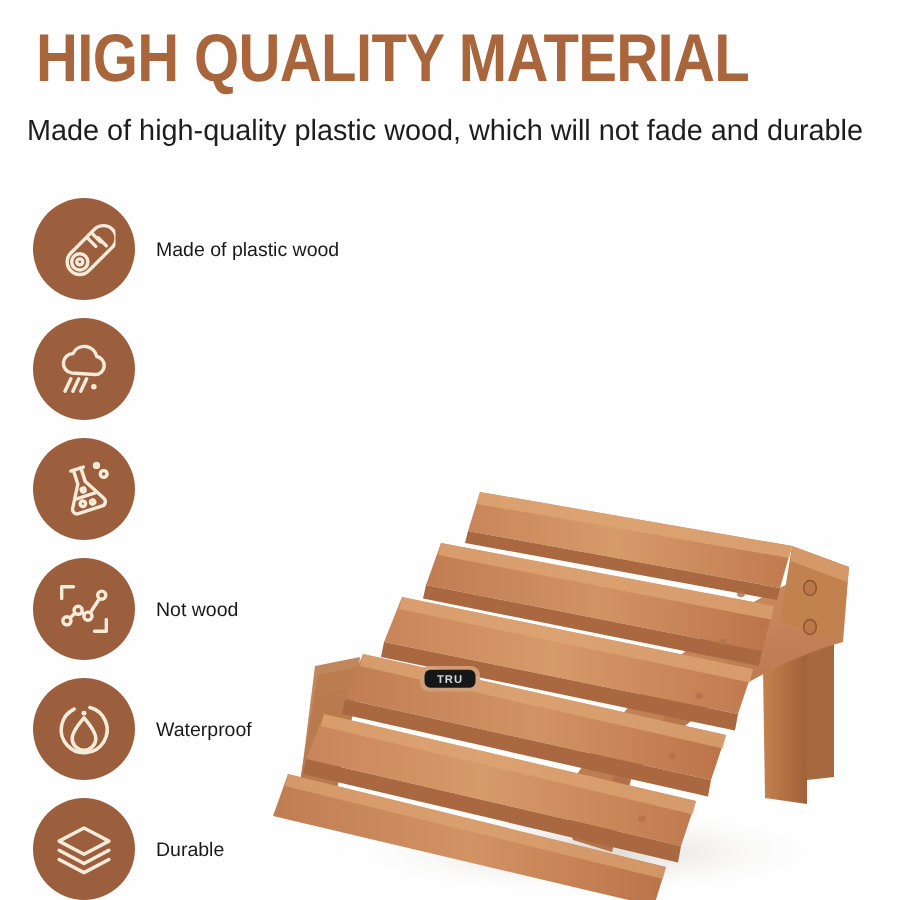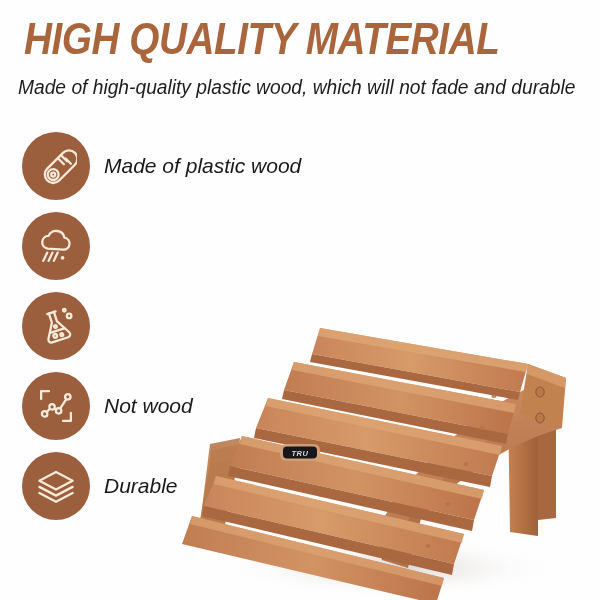--- a/index.html
+++ b/index.html
@@ -1,20 +1,20 @@
 <!DOCTYPE html>
 <html><head>
 <meta charset="utf-8">
 <style>
   html,body{margin:0;padding:0;}
   body{
     width:600px;height:600px;overflow:hidden;background:#fefefe;
     font-family:"Liberation Sans",sans-serif;position:relative;
   }
-  .page{position:absolute;inset:0;background:#fefefe;font-style:italic;}
+  .page{position:absolute;inset:0;background:#fefefe;}
 
   
   .headline{
     position:absolute;left:24px;top:14px;width:560px;
     font-family:"Liberation Sans",sans-serif;
     font-weight:700;font-size:45px;line-height:50px;
     letter-spacing:-0.5px;
     color:#a9653c;
     transform:scaleX(0.86);transform-origin:left top;
     white-space:nowrap;
@@ -33,21 +33,21 @@
   }
   .badge{
     position:absolute;left:22px;top:6px;
     width:68px;height:68px;border-radius:50%;
     background:#9c5f3d;
     display:flex;align-items:center;justify-content:center;
   }
   .badge svg{display:block;}
   .feature-label{
     position:absolute;left:104px;top:50%;transform:translateY(-50%);
-    font-size:21px;color:#191919;white-space:nowrap;
+    font-size:13px;color:#191919;white-space:nowrap;
   }
 
   
   .product{
     position:absolute;left:176px;top:268px;width:424px;height:348px;
   }
   .product svg{display:block;width:100%;height:100%;}
 </style>
 </head>
 <body>
@@ -111,20 +111,30 @@
           <path d="M11 33 L19.5 25 L27 29.5 L37.5 13.5"></path>
           <circle cx="11" cy="33" r="3.1" fill="#9c5f3d"></circle>
           <circle cx="19.5" cy="25" r="3.1" fill="#9c5f3d"></circle>
           <circle cx="27" cy="29.5" r="3.1" fill="#9c5f3d"></circle>
           <circle cx="37.5" cy="13.5" r="3.1" fill="#9c5f3d"></circle>
         </svg>
       </div>
       <div class="feature-label">Not wood</div>
     </div>
 
+    <div class="feature-row">
+      <div class="badge">
+        <svg width="42" height="42" viewBox="0 0 48 48" fill="none" stroke="#f6ead9" stroke-width="2.7" stroke-linecap="round" stroke-linejoin="round">
+          <path d="M28.5 7.6 a17.5 17.5 0 1 1 -12 1.2"></path>
+          <path d="M24 15.5 C24 15.5 15 25.5 15 31.2 a9 9 0 0 0 18 0 C33 25.5 24 15.5 24 15.5 Z"></path>
+          <circle cx="24" cy="12" r="1.9" fill="#f6ead9" stroke="none"></circle>
+        </svg>
+      </div>
+      <div class="feature-label">Waterproof</div>
+    </div>
 
     <div class="feature-row">
       <div class="badge">
         <svg width="42" height="42" viewBox="0 0 48 48" fill="none" stroke="#f6ead9" stroke-width="2.6" stroke-linecap="round" stroke-linejoin="round">
           <path d="M24 8 L43 18 L24 28 L5 18 Z"></path>
           <path d="M5 25 L24 35 L43 25"></path>
           <path d="M5 32 L24 42 L43 32"></path>
         </svg>
       </div>
       <div class="feature-label">Durable</div>

